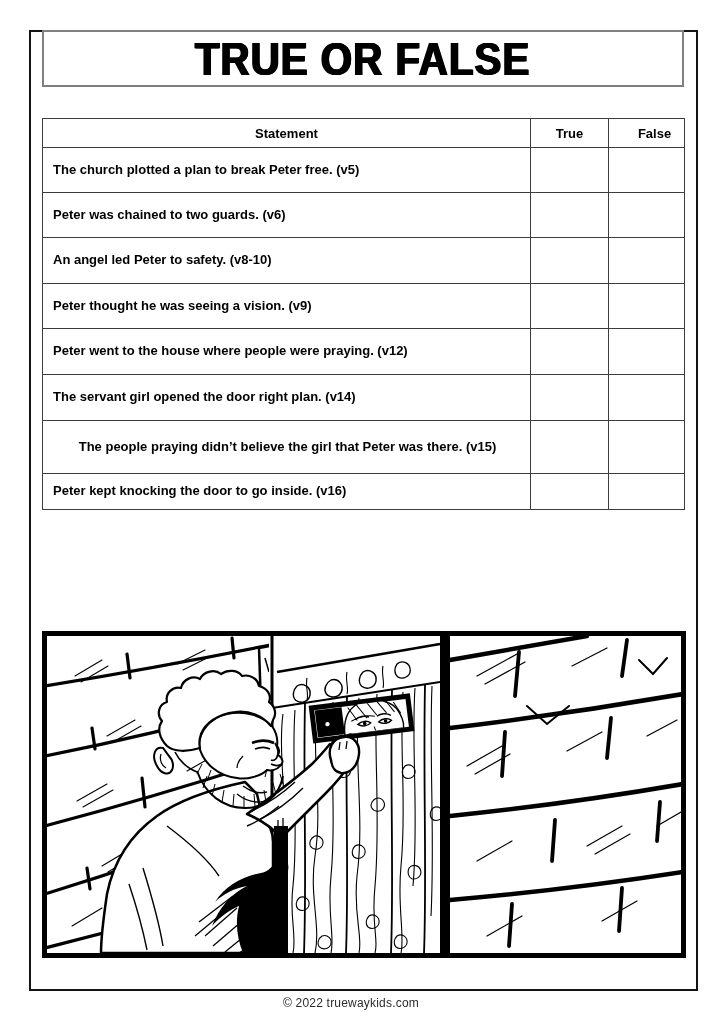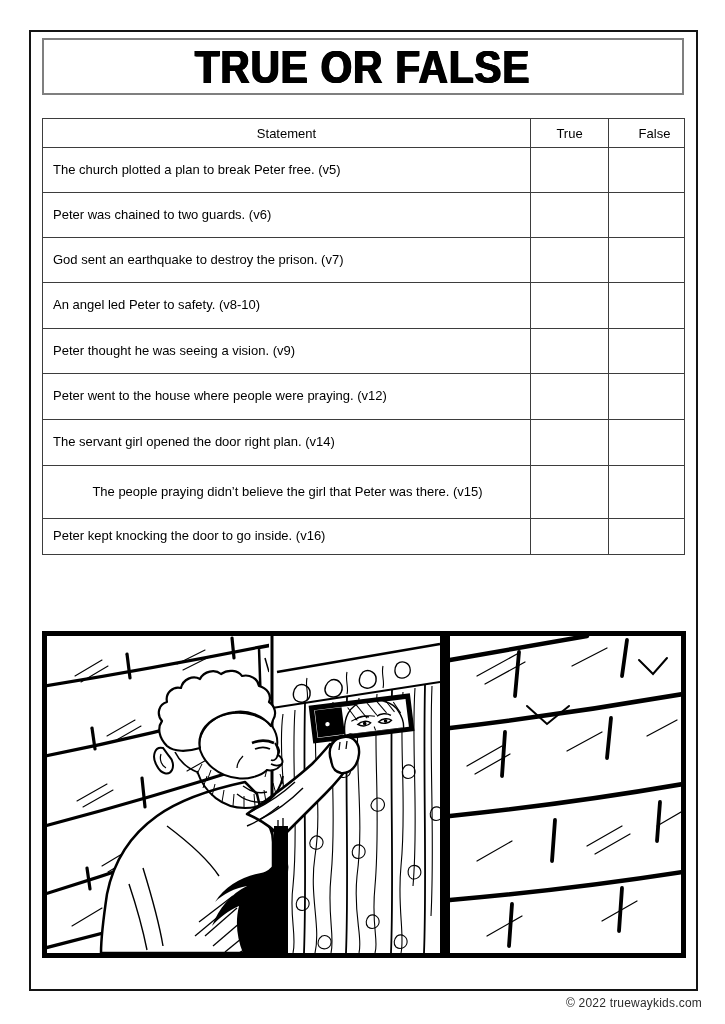--- a/index.html
+++ b/index.html
@@ -3,47 +3,47 @@
 <meta charset="utf-8">
 <style>
   * { margin:0; padding:0; box-sizing:border-box; }
   html,body { background:#fff; }
   body { font-family:"Liberation Sans", sans-serif; color:#000; }
   .sheet { position:relative; width:725px; height:1024px; background:#fff; overflow:hidden; }
 
   .page-border { position:absolute; left:29px; top:30px; width:669px; height:961px;
                  border:2px solid #141414; background:#fff; }
 
-  .title-box { position:absolute; left:42px; top:38px; width:642px; height:57px;
+  .title-box { position:absolute; left:42px; top:30px; width:642px; height:57px;
                border:2px solid #7f7f7f; display:flex; align-items:center; justify-content:center;
                background:#fff; overflow:hidden; }
   .title-text { font-weight:bold; font-size:46px; line-height:1; letter-spacing:1px;
                 transform:scaleX(0.88); white-space:nowrap;
                 text-shadow:1px 0 currentColor, -1px 0 currentColor, 0.5px 0 currentColor; }
 
   .table-wrap { position:absolute; left:42px; top:118px; width:642px; }
   table.tf { width:100%; border-collapse:collapse; table-layout:fixed; }
-  table.tf th, table.tf td { border:1px solid #3d3d3d; font-weight:normal; font-size:13px;
+  table.tf th, table.tf td { border:1px solid #3d3d3d; font-weight:bold; font-size:13px;
                              vertical-align:middle; }
   th.col-statement, td.cell-statement { width:488px; }
   th.col-true,  td.cell-true  { width:78px; }
   th.col-false, td.cell-false { width:76px;padding-left:16px; }
   tr.hdr th { height:29px; text-align:center; }
   td.cell-statement { text-align:left; padding:2px 8px 2px 10px; line-height:1.45; }
   td.cell-true, td.cell-false { background:#fff; }
   tr.r-n  td { height:45px; }
   tr.r-n2 td { height:46px; }
   tr.r-tall td { height:53px;text-align:center; }
   tr.r-short td { height:36px; }
 
   .illus { position:absolute; left:42px; top:631px; width:644px; height:327px;
            border:5px solid #000; background:#fff; }
   .illus svg { display:block; width:634px; height:317px; }
 
-  .footer { position:absolute; left:0; top:996px; width:702px; text-align:right;
+  .footer { position:absolute; left:0; top:996px; width:702px; text-align:center;
             font-size:12px; color:#2b2b2b; letter-spacing:0.2px; }
 </style>
 </head>
 <body>
 
 <div class="sheet">
   <div class="page-border"></div>
 
   <div class="title-box">
     <div class="title-text">TRUE OR FALSE</div>
@@ -57,25 +57,20 @@
         <th class="col-true">True</th>
         <th class="col-false">False</th>
       </tr>
       <tr class="r-n">
         <td class="cell-statement">The church plotted a plan to break Peter free. (v5)</td>
         <td class="cell-true"></td>
         <td class="cell-false"></td>
       </tr>
       <tr class="r-n">
         <td class="cell-statement">Peter was chained to two guards. (v6)</td>
-        <td class="cell-true"></td>
-        <td class="cell-false"></td>
-      </tr>
-      <tr class="r-n">
-        <td class="cell-statement">God sent an earthquake to destroy the prison. (v7)</td>
         <td class="cell-true"></td>
         <td class="cell-false"></td>
       </tr>
       <tr class="r-n2">
         <td class="cell-statement">An angel led Peter to safety. (v8-10)</td>
         <td class="cell-true"></td>
         <td class="cell-false"></td>
       </tr>
       <tr class="r-n">
         <td class="cell-statement">Peter thought he was seeing a vision. (v9)</td>

